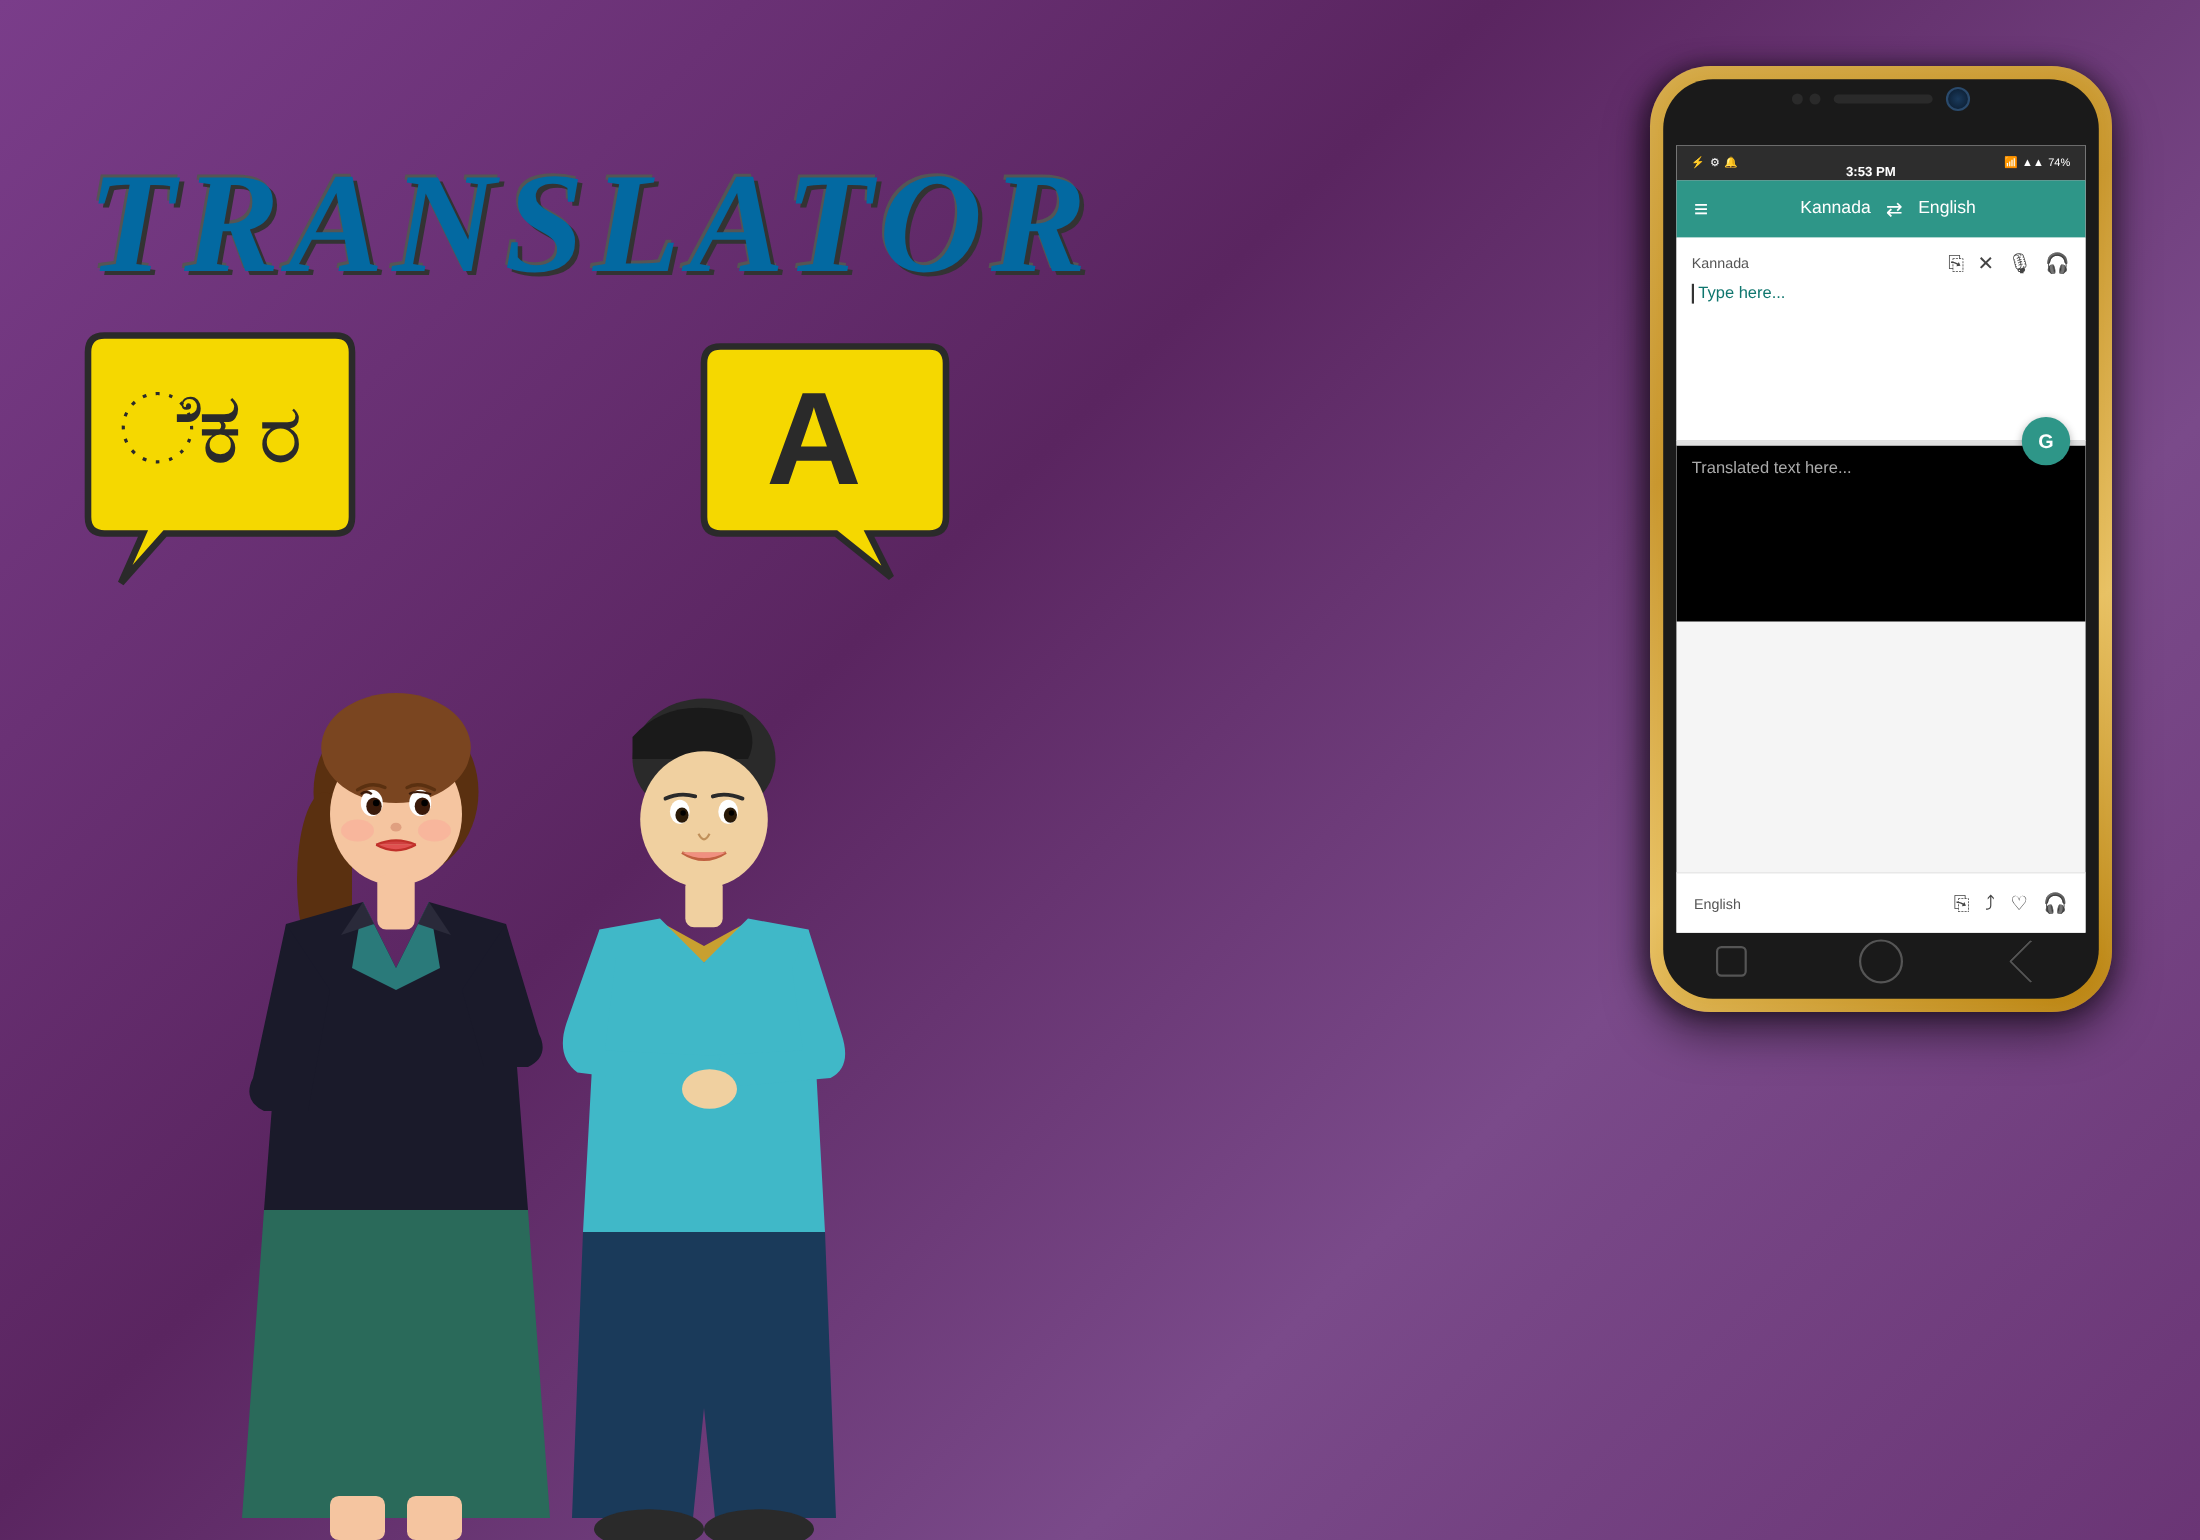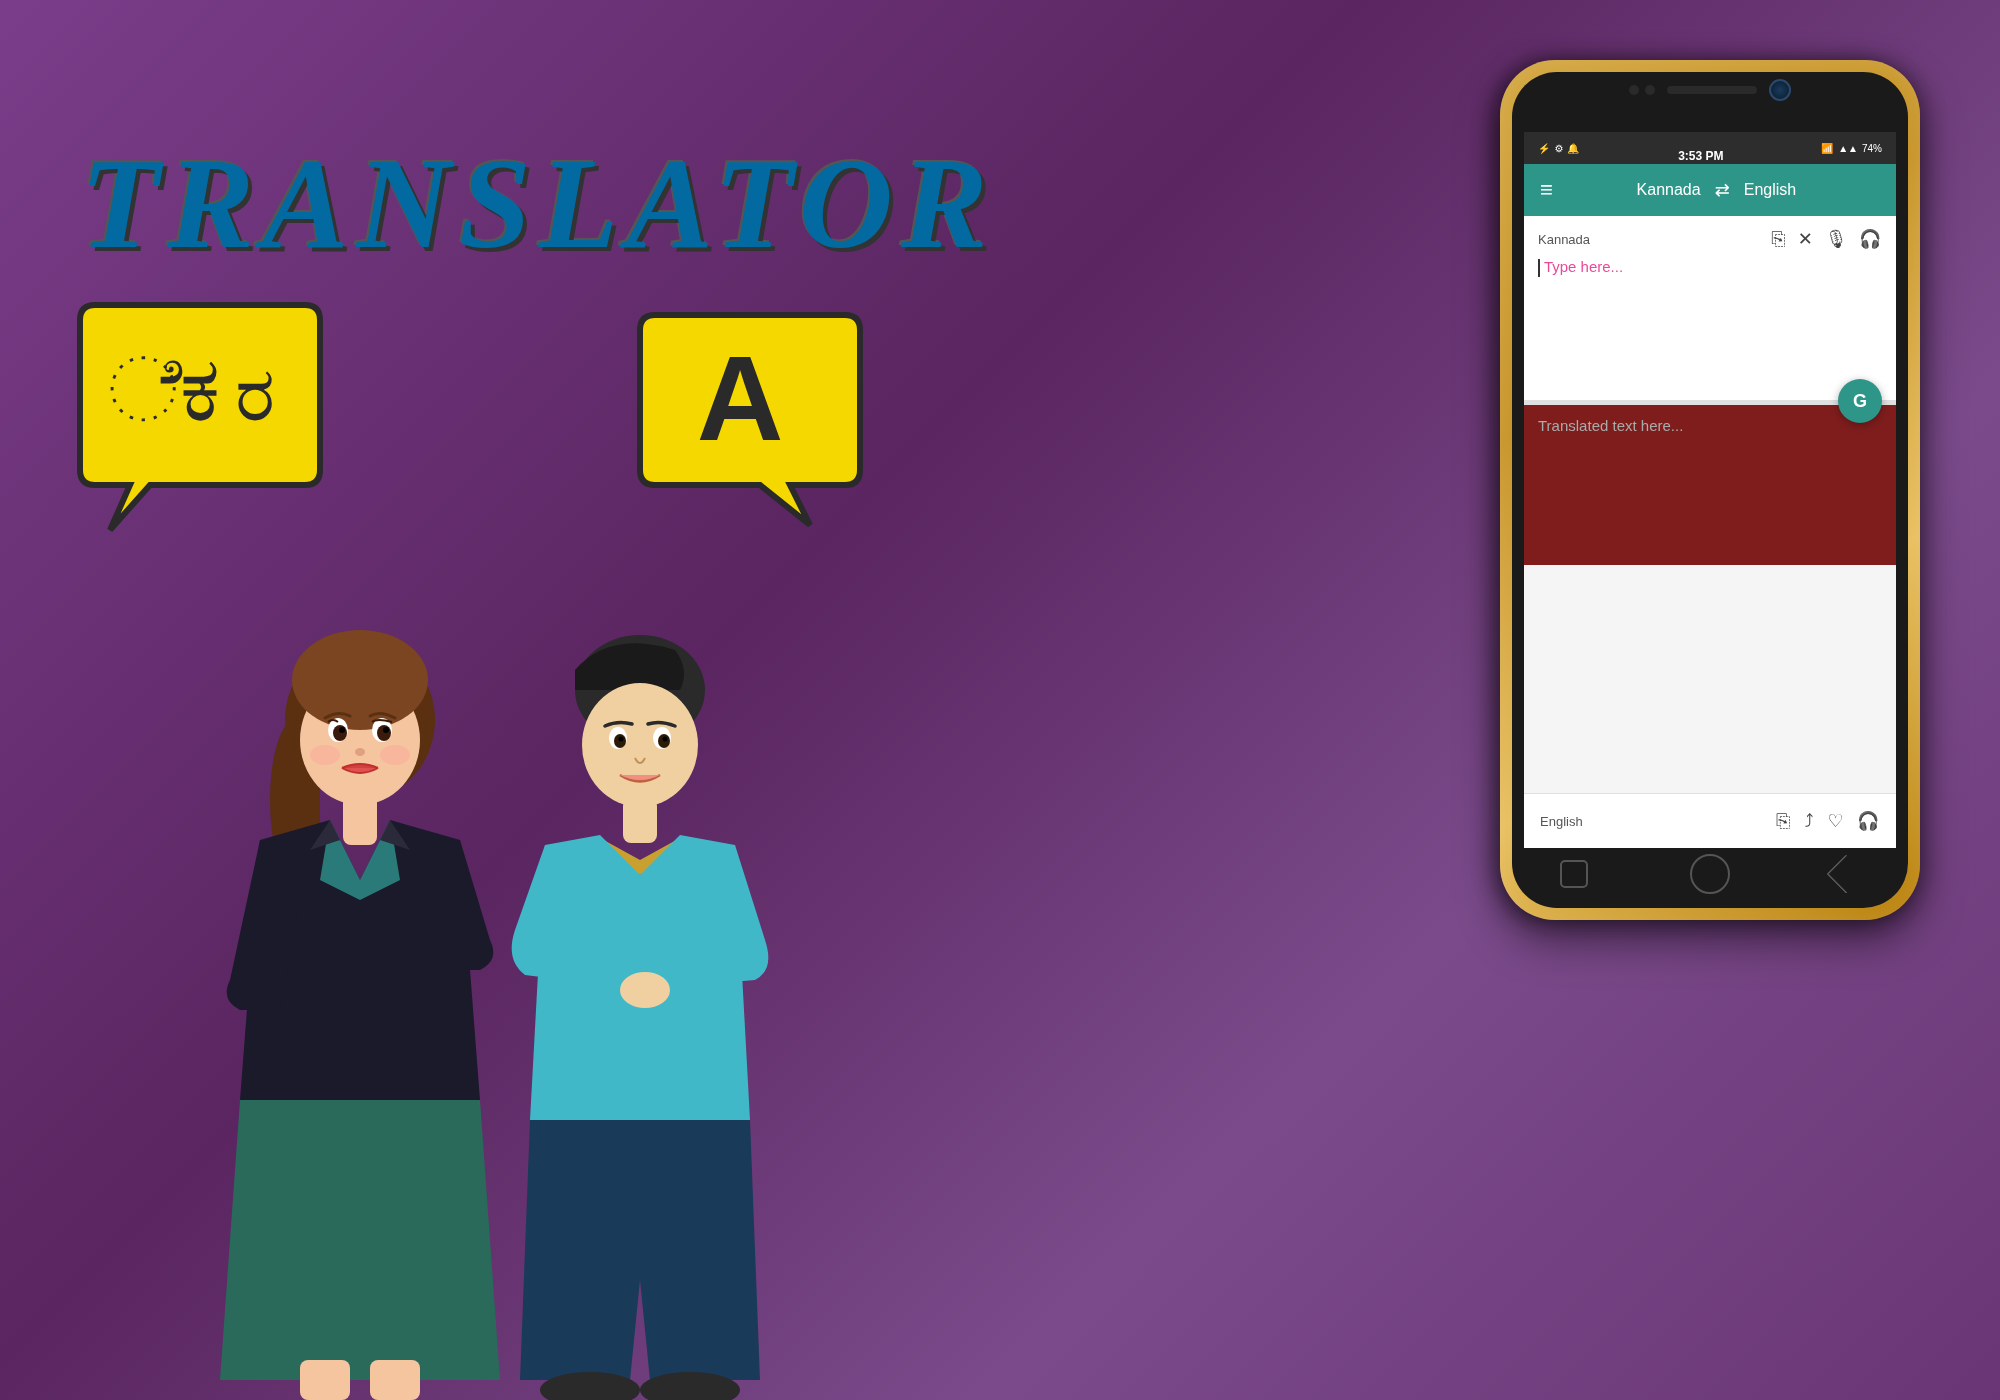--- a/index.html
+++ b/index.html
@@ -230,21 +230,21 @@
 
     .cursor-line {
       width: 2px;
       height: 18px;
       background: #333;
       display: inline-block;
       vertical-align: middle;
     }
 
     .placeholder-text {
-      color: #ec4899;
+      color: #0f766e;
       font-size: 15px;
     }
 
     
     .divider-section {
       position: relative;
       height: 4px;
       background: #e0e0e0;
     }
 
@@ -260,23 +260,24 @@
       align-items: center;
       justify-content: center;
       color: white;
       font-size: 18px;
       cursor: pointer;
       box-shadow: 0 2px 8px rgba(0,0,0,0.3);
     }
 
     
     .output-area {
-      background: #7f1d1d;
+      background: #000000;
       padding: 12px 14px;
       min-height: 160px;
+      text-decoration: underline;
     }
 
     .output-placeholder {
       color: #aaa;
       font-size: 15px;
     }
 
     
     .bottom-toolbar {
       background: white;

